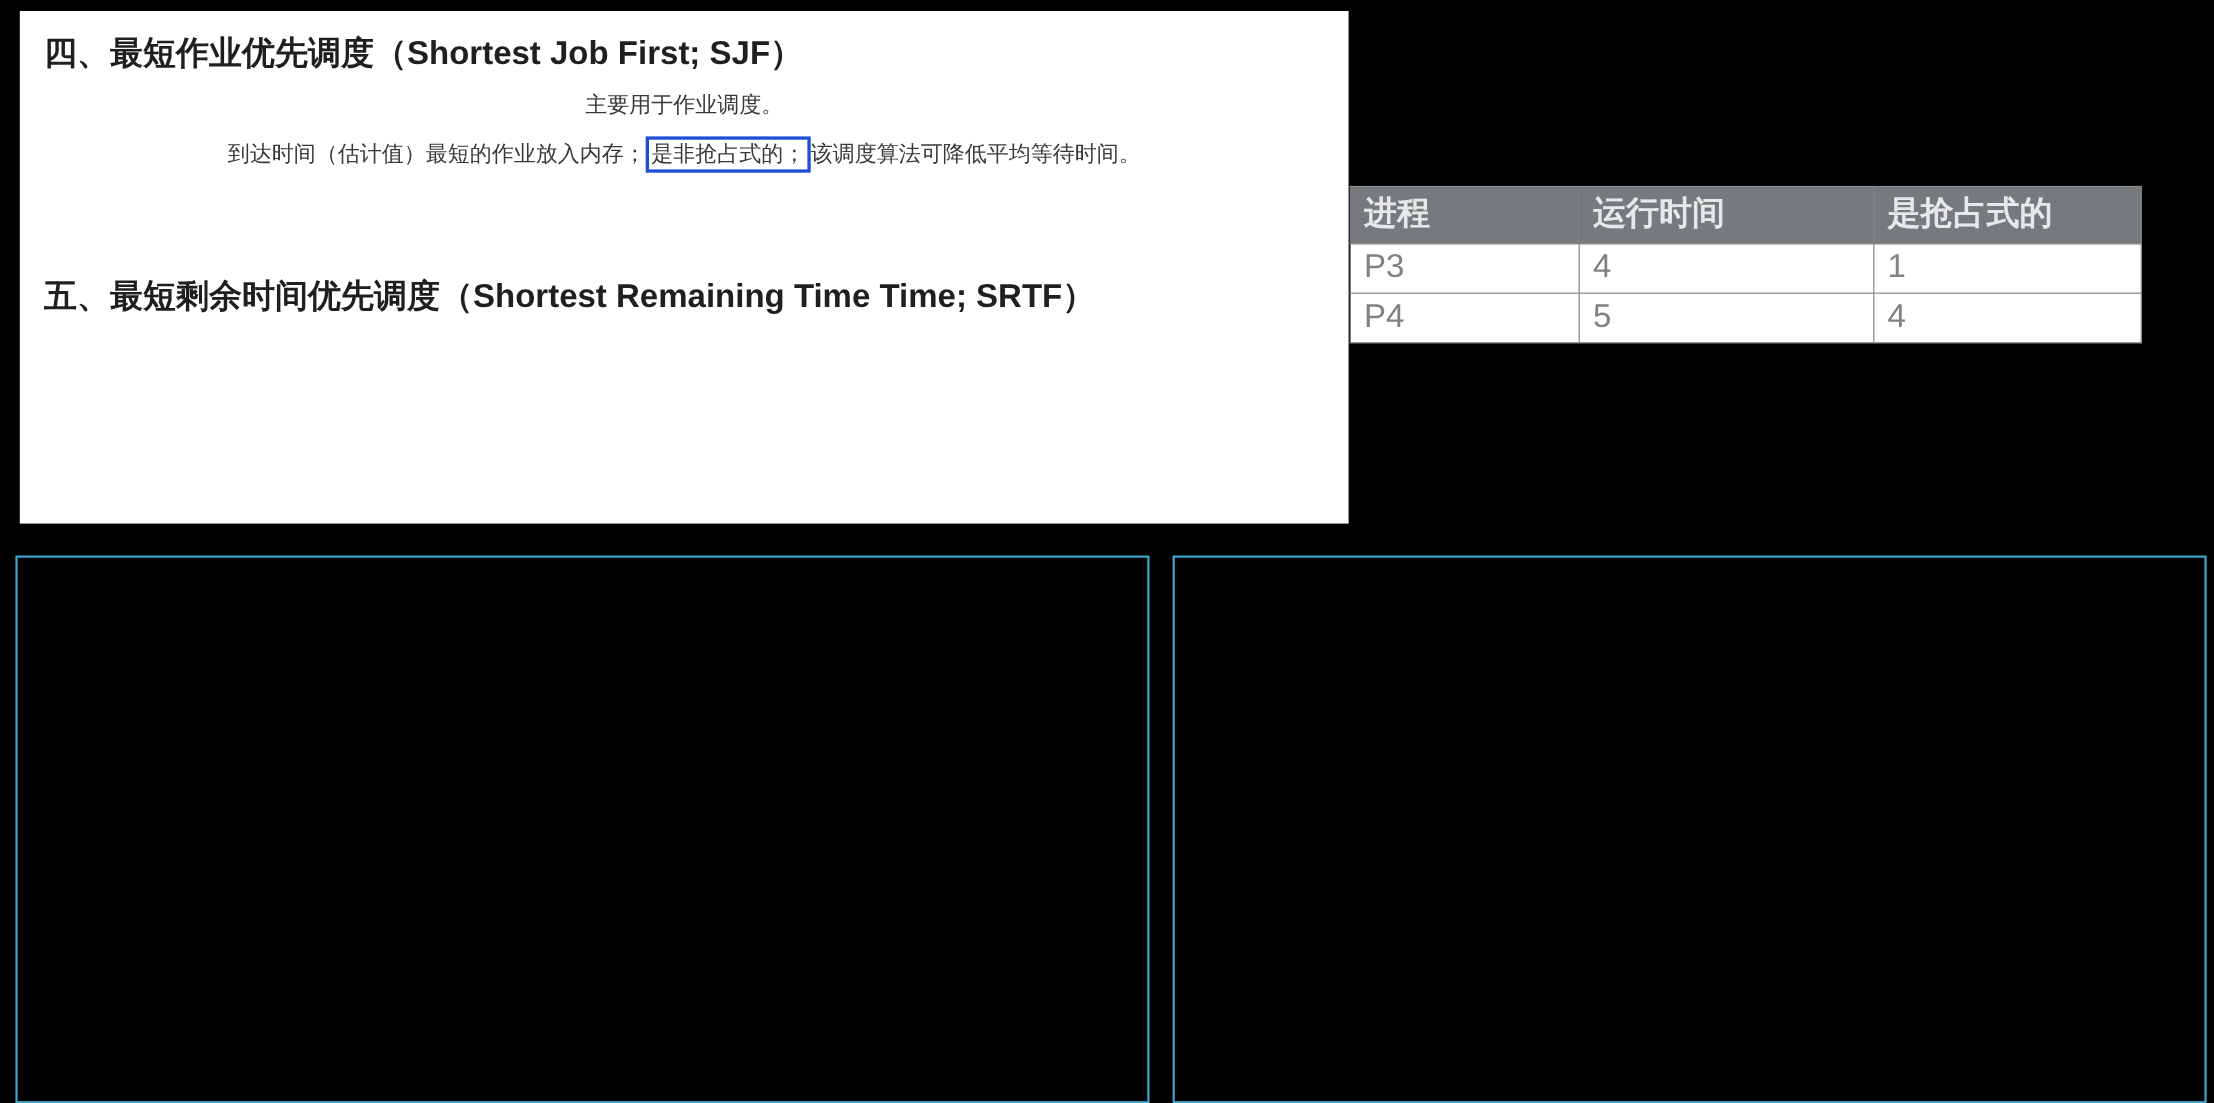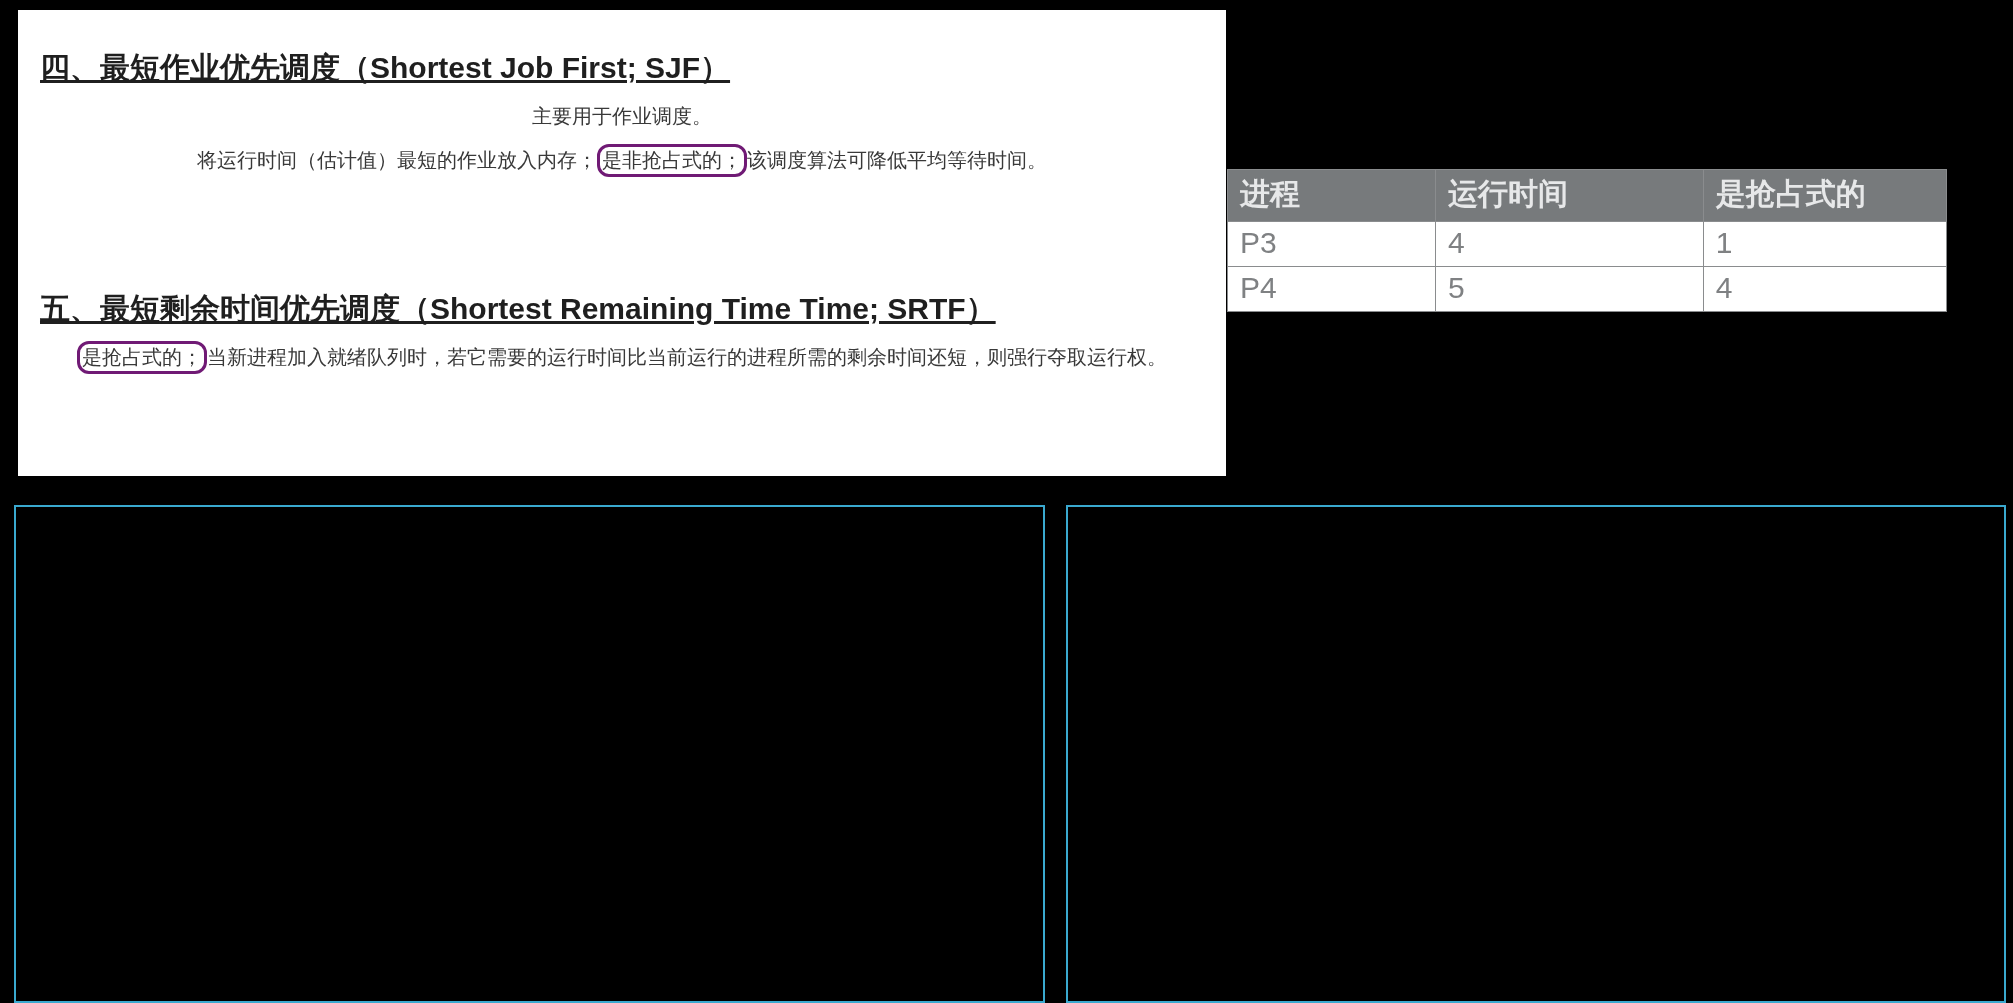--- a/index.html
+++ b/index.html
@@ -1,23 +1,23 @@
 <!DOCTYPE html>
 <html><head>
 <meta charset="utf-8">
 <style>
   html,body{margin:0;padding:0;background:#000;width:2013px;height:1003px;font-family:"Microsoft YaHei","PingFang SC","Helvetica Neue",Arial,sans-serif;overflow:hidden;}
   .stage{position:relative;width:2013px;height:1003px;}
   
   .card{position:absolute;left:18px;top:10px;width:1208px;height:466px;background:#fff;border-radius:0;box-shadow:0 2px 8px rgba(0,0,0,.3);}
   .card-inner{padding:14px 22px 18px 22px;color:#333;}
-  .h{font-size:30px;font-weight:800;color:#1f1f1f;margin:24px 0 8px 0;letter-spacing:0px;text-decoration:underline;}
+  .h{font-size:30px;font-weight:800;color:#1f1f1f;margin:4px 0 8px 0;letter-spacing:0px;}
   .p{font-size:20px;color:#393939;line-height:1.7;margin:10px 0;text-align:center;}
   .gap{height:78px;}
-  .redbox{display:inline-block;border:3px solid #701a75;border-radius:12px;padding:0 2px;line-height:1.35;}
+  .redbox{display:inline-block;border:3px solid #1d4ed8;border-radius:0;padding:0 2px;line-height:1.35;}
   
   .tbl-wrap{position:absolute;left:1227px;top:169px;width:771px;}
   table.grid{border-collapse:collapse;width:720px;}
   table.grid th,table.grid td{border:1.5px solid #8a8c8e;padding:4px 12px 6px 12px;text-align:left;font-size:30px;}
   table.grid th{background:#777a7c;color:#e7e8e9;font-weight:700;}
   table.grid td{background:#fff;color:#7f8183;font-weight:500;}
   table.grid col.c1{width:222px;}
   table.grid col.c2{width:288px;}
   table.grid col.c3{width:261px;}
   
@@ -28,27 +28,24 @@
 </head>
 <body>
 
 <div class="stage">
 
   <div class="card">
     <div class="card-inner">
       <div class="h">四、最短作业优先调度（Shortest Job First; SJF）</div>
       <div class="p">主要用于作业调度。</div>
       <div class="p">
-        <span>将运行时间（估计值）最短的作业放入内存；</span><span class="redbox">是非抢占式的；</span><span>该调度算法可降低平均等待时间。</span>
+        <span>到达时间（估计值）最短的作业放入内存；</span><span class="redbox">是非抢占式的；</span><span>该调度算法可降低平均等待时间。</span>
       </div>
       <div class="gap"></div>
       <div class="h">五、最短剩余时间优先调度（Shortest Remaining Time Time; SRTF）</div>
-      <div class="p">
-        <span class="redbox">是抢占式的；</span><span>当新进程加入就绪队列时，若它需要的运行时间比当前运行的进程所需的剩余时间还短，则强行夺取运行权。</span>
-      </div>
     </div>
   </div>
 
   <div class="tbl-wrap">
     <table class="grid">
       <colgroup>
           <col class="c1">
           <col class="c2">
           <col class="c3">
         </colgroup>

